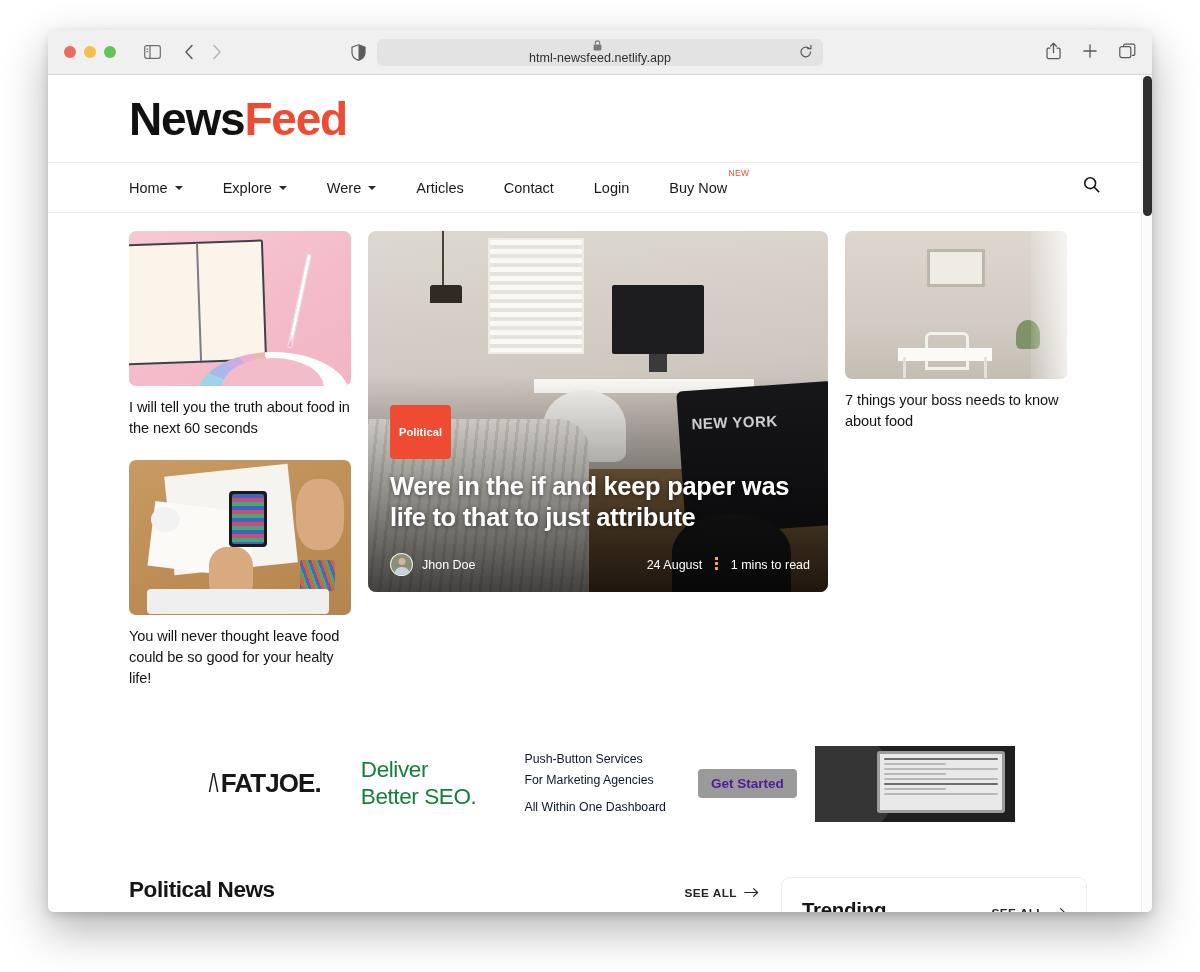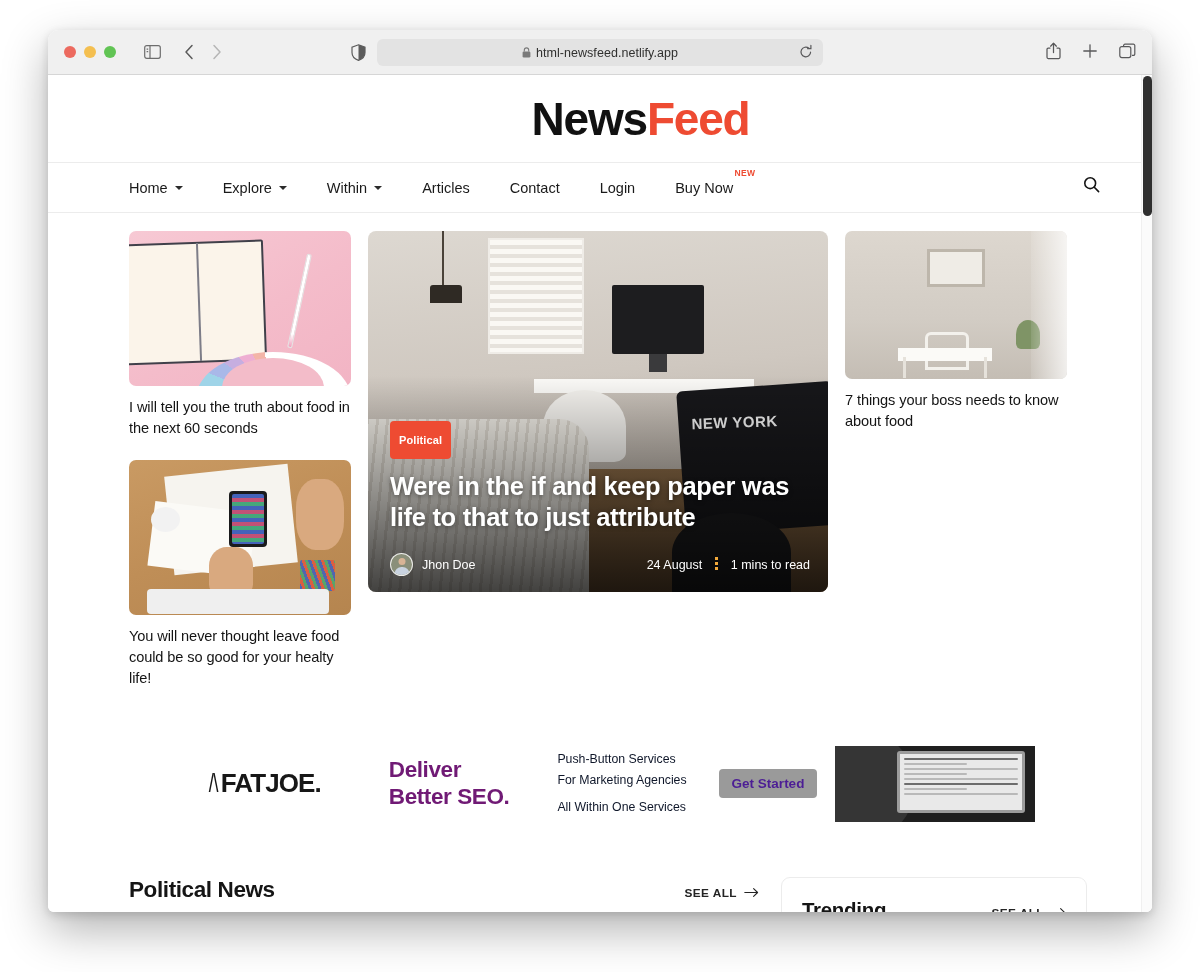--- a/index.html
+++ b/index.html
@@ -57,20 +57,21 @@
     position: absolute;
     left: 329px;
     top: 9px;
     width: 446px;
     height: 27px;
     background: #e3e3e3;
     border-radius: 6px;
     display: flex;
     align-items: center;
     justify-content: center;
+    flex-direction: column;
   }
   .urlbar .lock { margin-right: 5px; display: flex; align-items: center; }
   .url-text {
     font-size: 12.5px;
     color: #30302f;
     letter-spacing: 0.05px;
   }
   .reload {
     position: absolute;
     right: 10px; top: 5px;
@@ -112,21 +113,20 @@
     border-radius: 5px;
   }
 
   
   .site-header {
     height: 88px;
     border-bottom: 1px solid #ececec;
     display: flex;
     align-items: center;
     padding-left: 81px;
-    justify-content: center;
   }
   .logo {
     font-size: 46px;
     font-weight: 700;
     letter-spacing: -1.2px;
     line-height: 1;
   }
   .logo .a { color: #111111; }
   .logo .b { color: #ee4b32; }
 
@@ -156,21 +156,21 @@
     width: 0; height: 0;
     border-left: 4px solid transparent;
     border-right: 4px solid transparent;
     border-top: 4.5px solid #2b2b2b;
   }
   .new-badge {
     position: absolute;
     top: -12px;
     right: -22px;
     font-size: 8.5px;
-    font-weight: 700;
+    font-weight: 400;
     color: #ee4b32;
     letter-spacing: 0.3px;
   }
   .nav-search {
     position: absolute;
     right: 52px;
     top: 13px;
     color: #141414;
   }
 
@@ -219,21 +219,21 @@
   .hero-content {
     position: absolute;
     left: 22px; right: 18px; bottom: 16px;
   }
   .pill {
     display: inline-block;
     background: #ee4b32;
     color: #ffffff;
     font-size: 11px;
     font-weight: 700;
-    padding: 13px 9px;
+    padding: 21px 9px;
     border-radius: 4px;
     letter-spacing: 0.1px;
   }
   .hero-title {
     color: #ffffff;
     font-size: 25.5px;
     font-weight: 700;
     line-height: 1.24;
     margin-top: 12px;
     letter-spacing: -0.3px;
@@ -295,25 +295,25 @@
     margin-left: 78px;
   }
   .ad-logo .mark {
     display: inline-block;
     margin-right: 1px;
     font-size: 26px;
     font-weight: 400;
     transform: scaleX(0.72);
   }
   .ad-headline {
-    margin-left: 68px;
+    margin-left: 40px;
     font-size: 22.5px;
-    font-weight: 700;
+    font-weight: 400;
     line-height: 1.18;
-    color: #701a75;
+    color: #15803d;
     letter-spacing: -0.4px;
   }
   .ad-sub {
     margin-left: 48px;
     font-size: 12.3px;
     line-height: 1.72;
     color: #0f172a;
   }
   .ad-sub .gap { display: block; height: 6px; }
   .ad-cta {
@@ -683,21 +683,21 @@
       <div class="nav-list">
         <div class="nav-item">
           <span>Home</span>
           <i class="caret"></i>
         </div>
         <div class="nav-item">
           <span>Explore</span>
           <i class="caret"></i>
         </div>
         <div class="nav-item">
-          <span>Within</span>
+          <span>Were</span>
           <i class="caret"></i>
         </div>
         <div class="nav-item">
           <span>Articles</span>
         </div>
         <div class="nav-item">
           <span>Contact</span>
         </div>
         <div class="nav-item">
           <span>Login</span>
@@ -805,21 +805,21 @@
           <span>FATJOE.</span>
       </div>
       <div class="ad-headline">
         <div>Deliver</div>
         <div>Better SEO.</div>
       </div>
       <div class="ad-sub">
         <div>Push-Button Services</div>
         <div>For Marketing Agencies</div>
         <span class="gap"></span>
-        <div>All Within One Services</div>
+        <div>All Within One Dashboard</div>
       </div>
       <div class="ad-cta">Get Started</div>
       <div class="ad-device">
         <div class="swoosh"></div>
         <div class="screen">
           <div class="ln d"></div>
             <div class="ln s"></div>
             <div class="ln"></div>
           <div class="ln s"></div>
             <div class="ln"></div>

